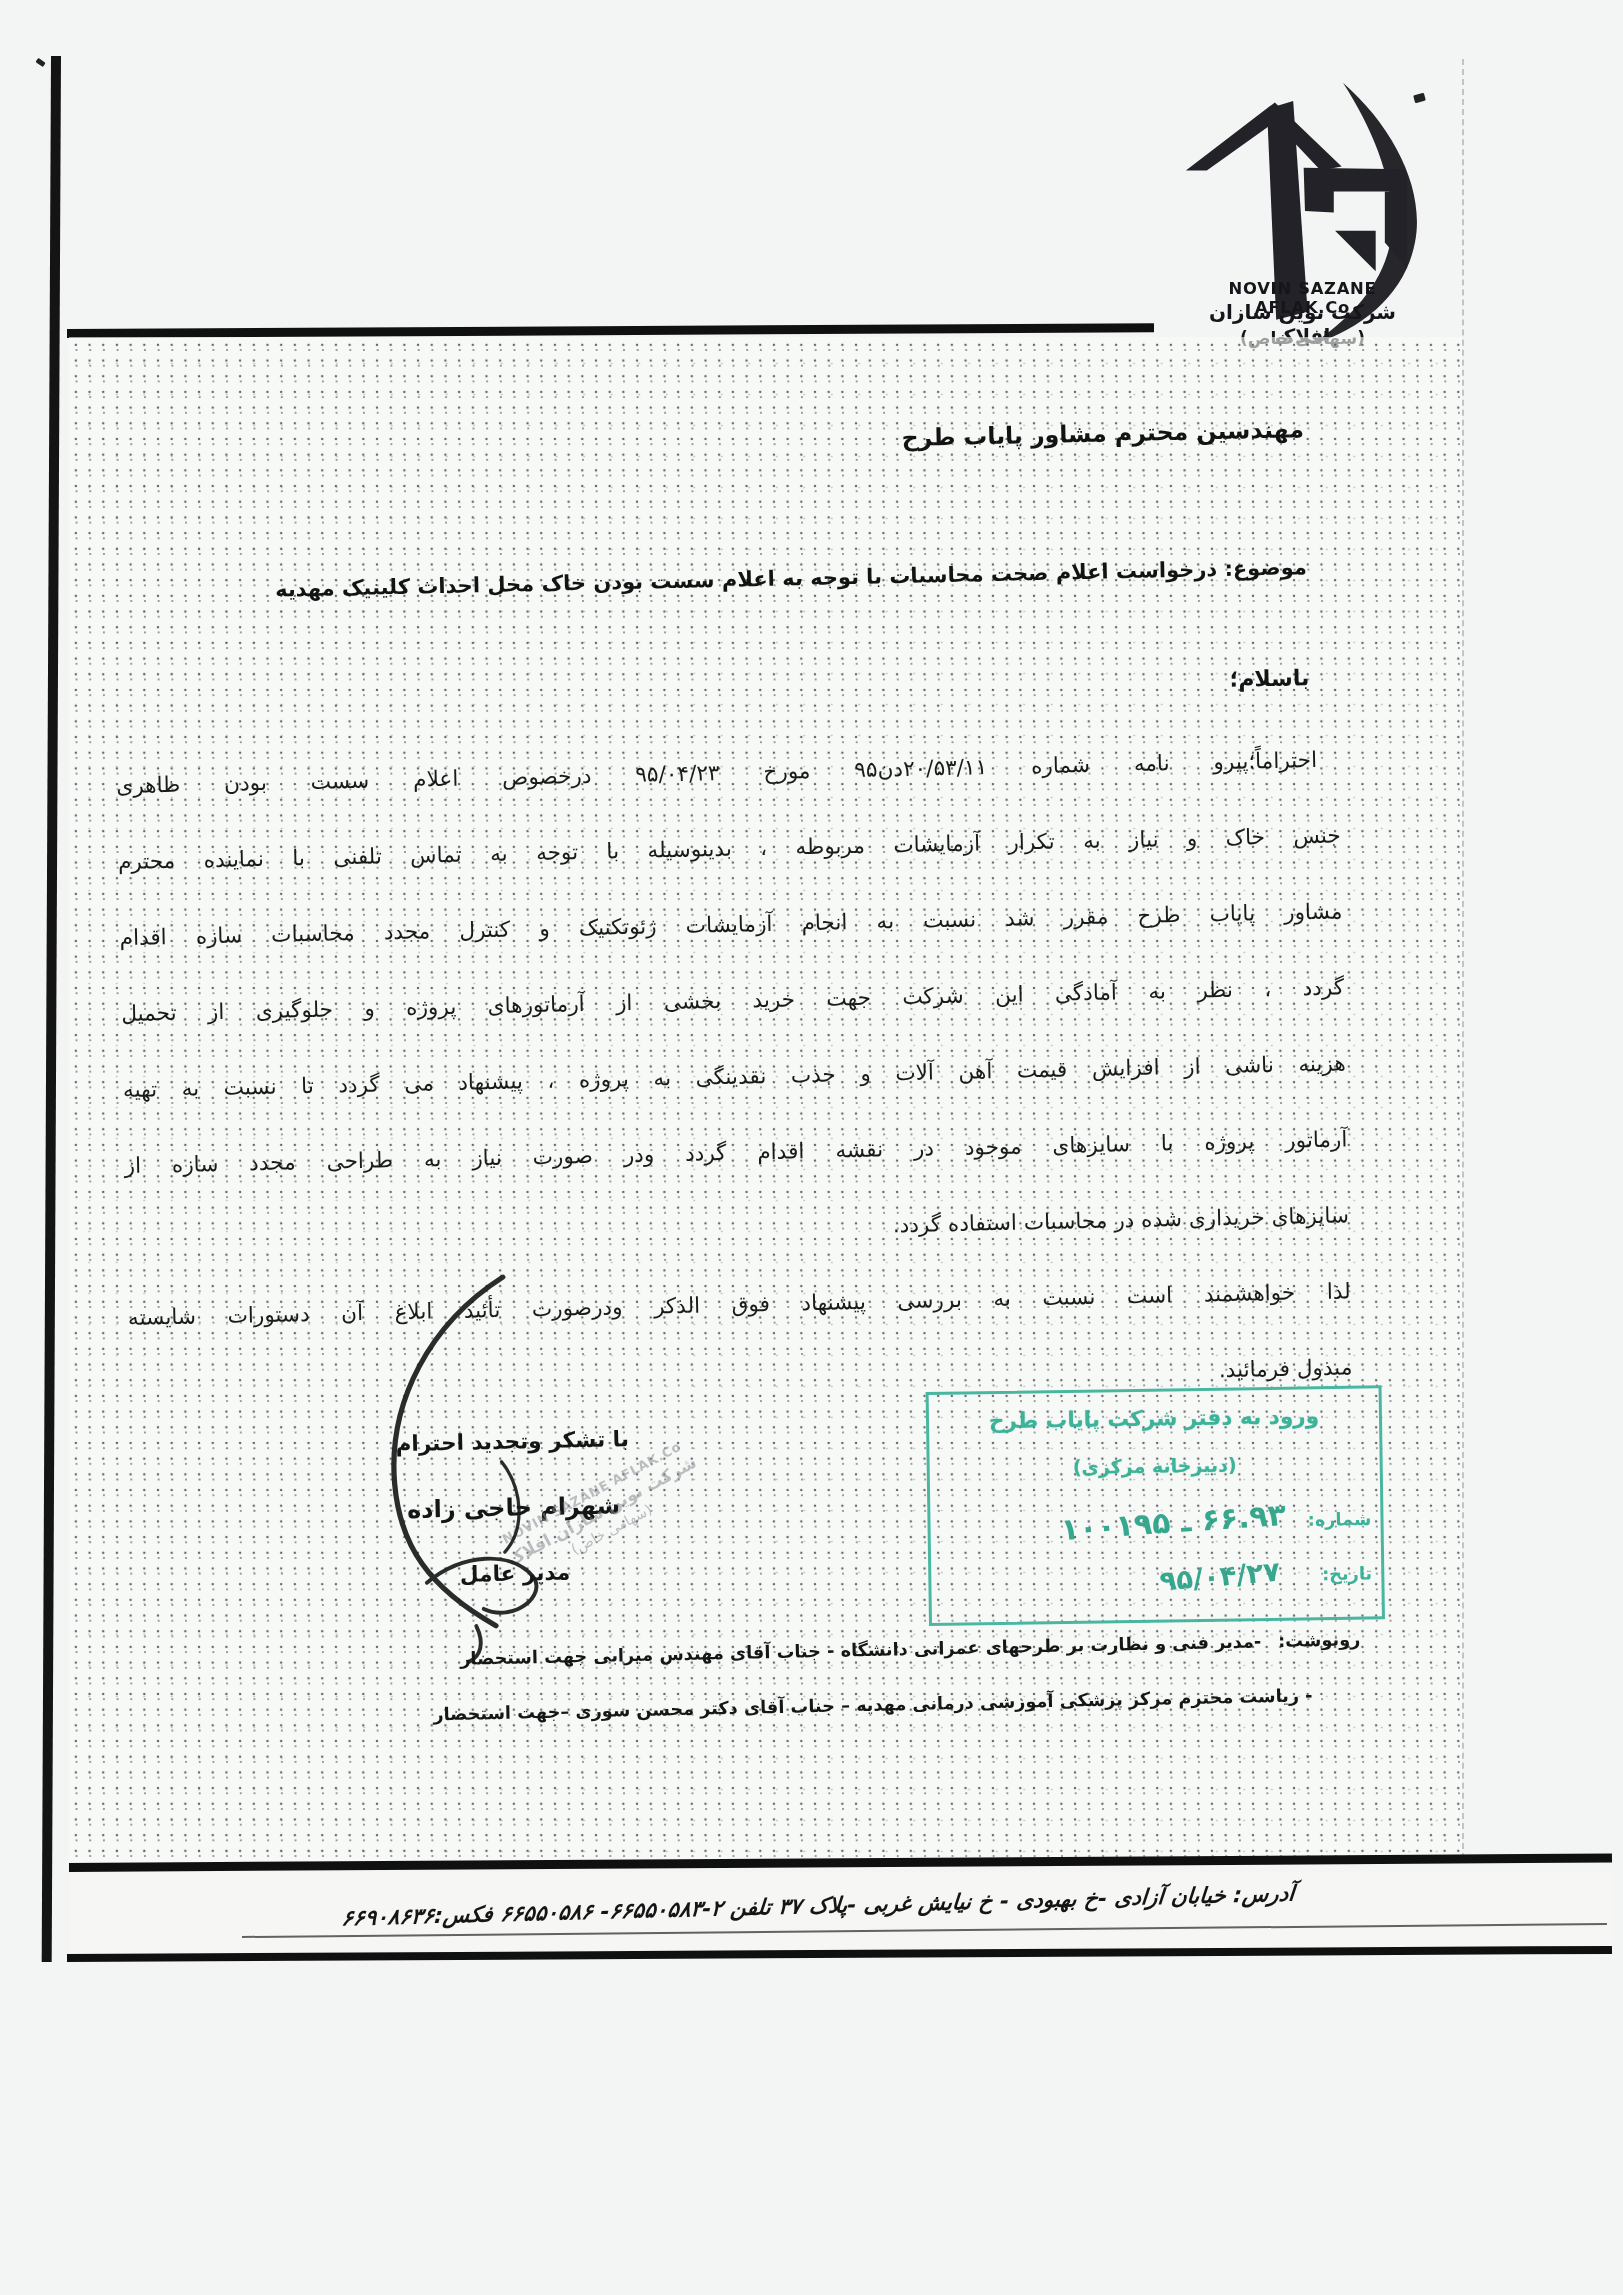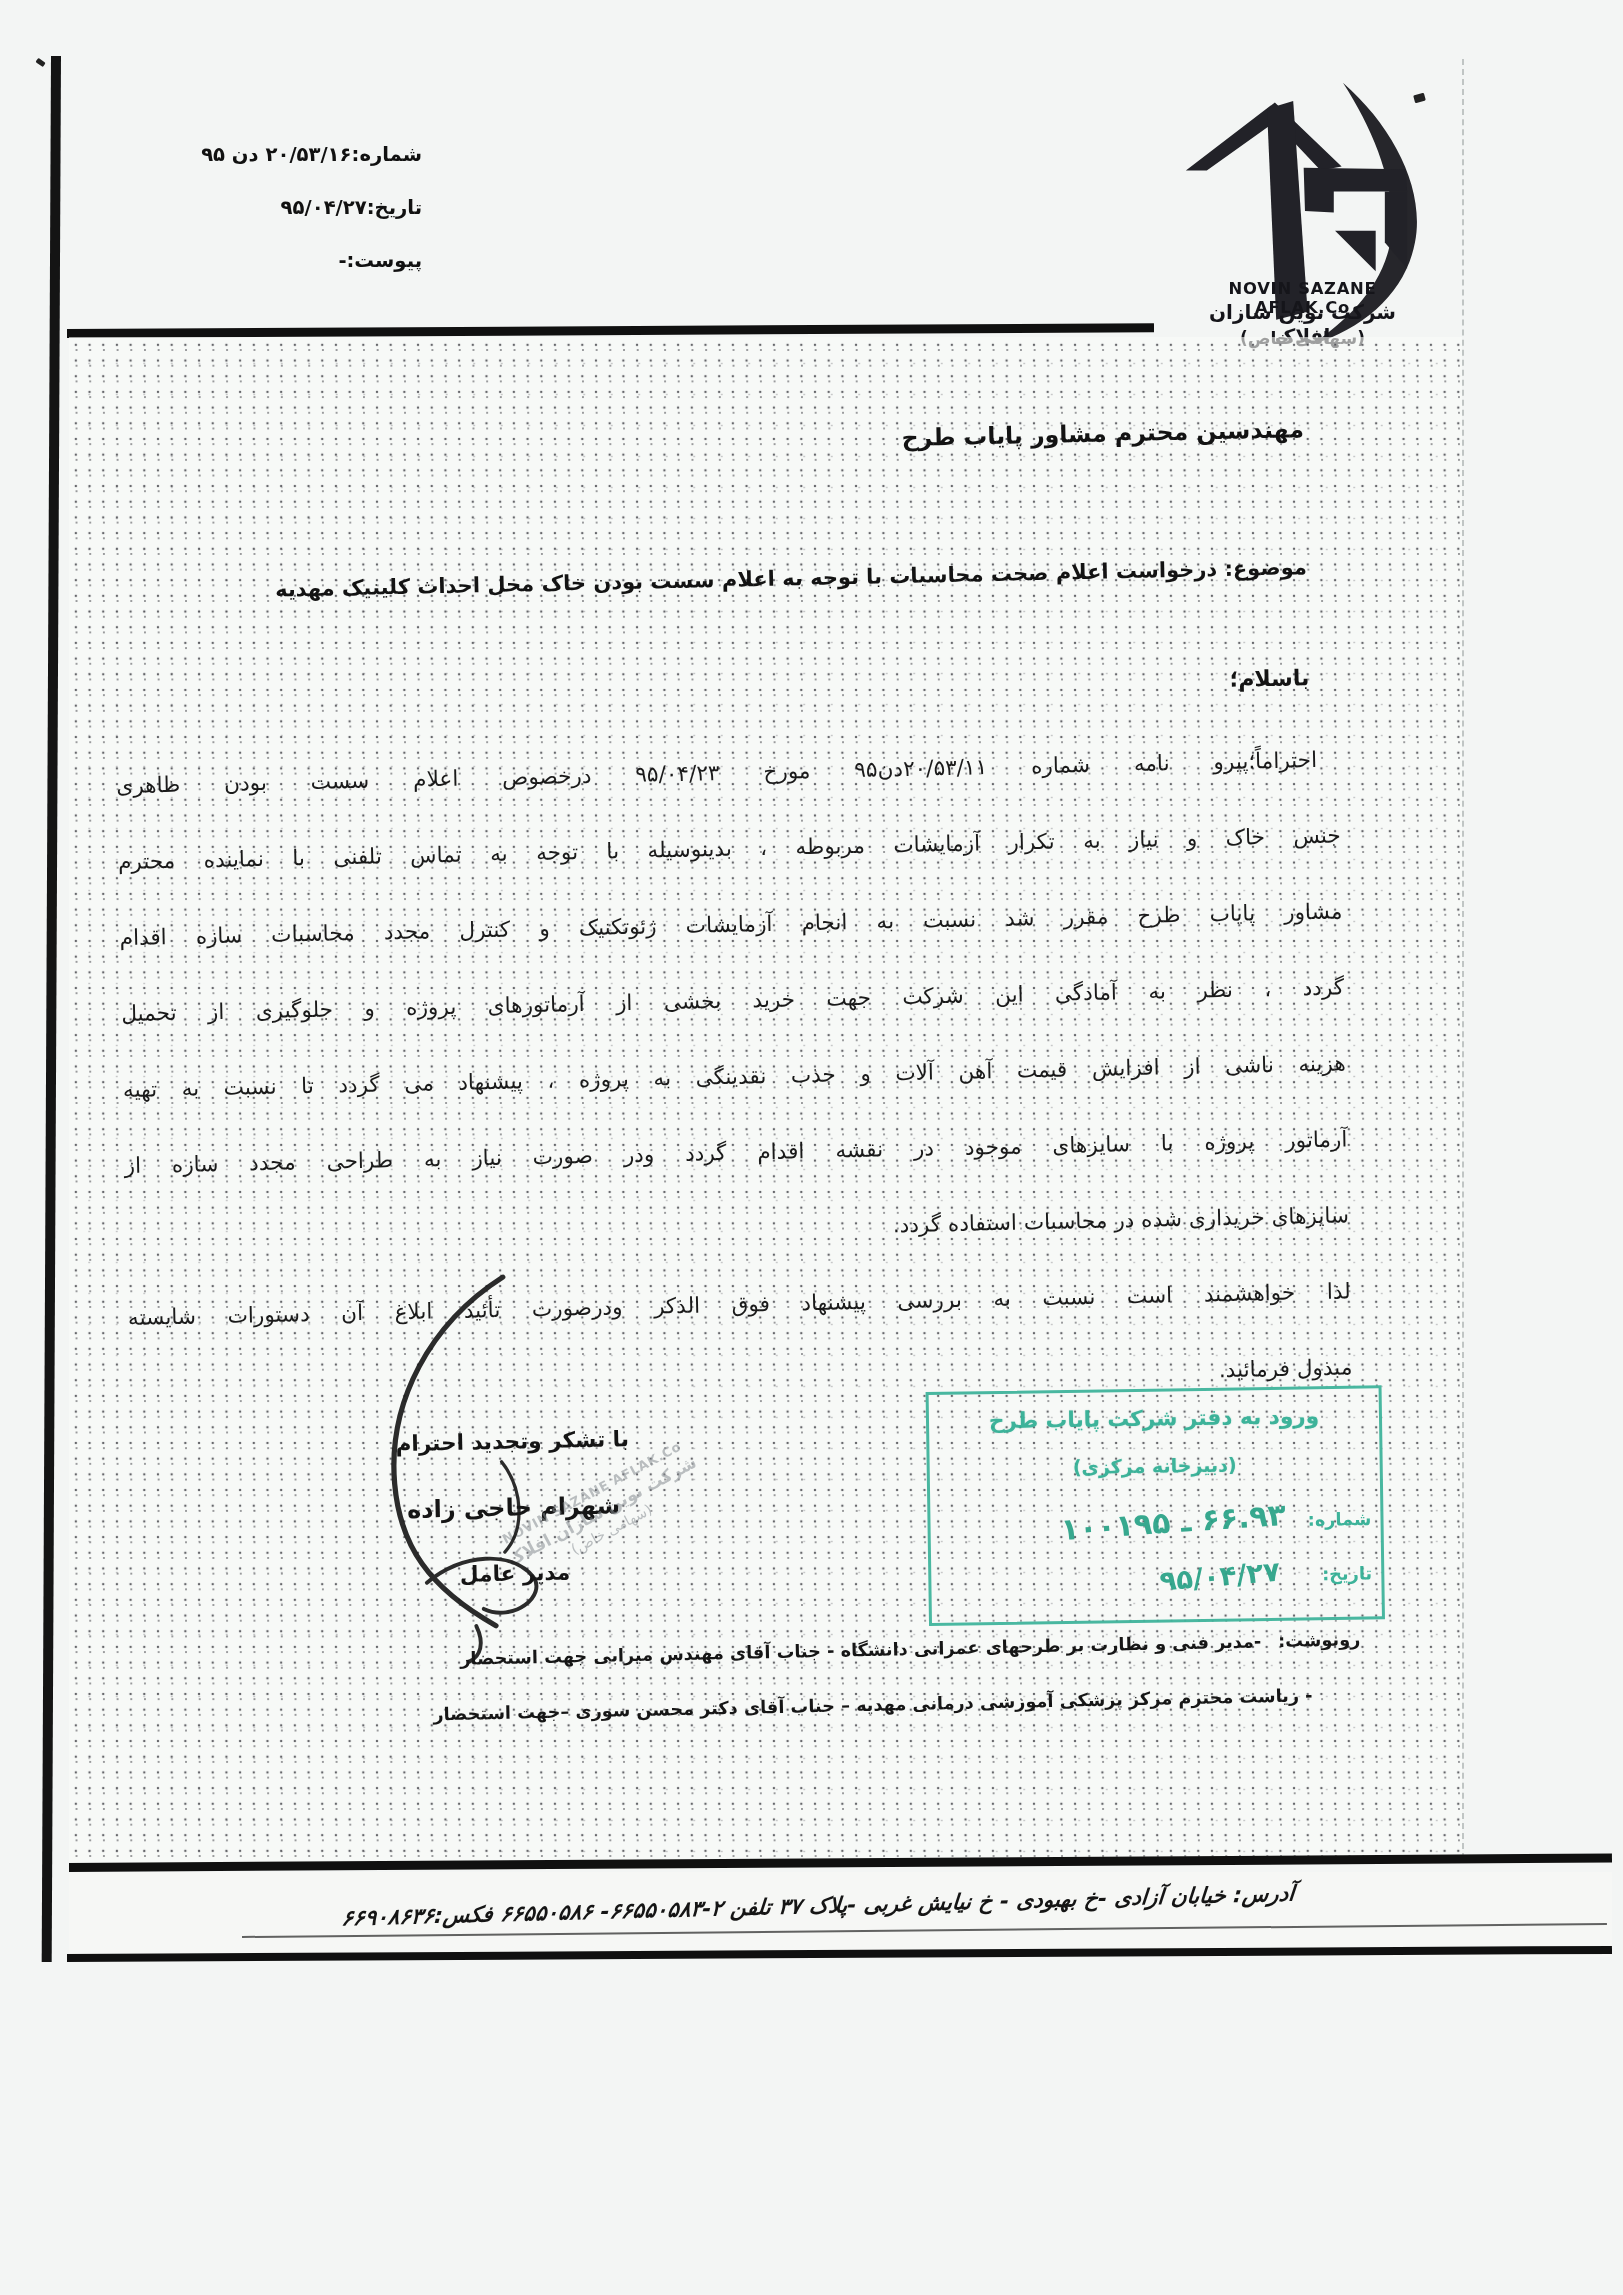--- a/index.html
+++ b/index.html
@@ -100,25 +100,20 @@
 </head>
 <body>
 
 <div class="page">
 
   <div class="abs left-bar"></div>
   <div class="abs speck" style="left:36px;top:60px;width:9.2px;height:5.2px;transform:rotate(35deg);"></div>
   <div class="abs speck" style="left:1414px;top:94px;width:10.5px;height:7.9px;transform:rotate(-15deg);"></div>
   <div class="abs dash-vline"></div>
 
-  <div class="abs refs">
-    <div>شماره:۲۰/۵۳/۱۶ دن ۹۵</div>
-    <div>تاریخ:۹۵/۰۴/۲۷</div>
-    <div>پیوست:-</div>
-  </div>
 
   <div class="abs logo-wrap">
     <svg class="logo-svg" width="288" height="288" viewBox="0 0 440 440">
       <path d="M252 18 C330 86 378 182 362 262 C348 336 288 392 205 418 C262 378 316 326 326 252 C334 178 300 92 252 18 Z" fill="#26262b"></path>
       <polygon points="148,48 12,152 44,152 148,78 218,152 250,146" fill="#222228"></polygon>
       <polygon points="136,58 176,46 198,368 150,380" fill="#222228"></polygon>
       <polygon points="192,148 348,150 350,184 238,184 238,216 194,214" fill="#222228"></polygon>
       <polygon points="316,184 350,184 350,302 316,262" fill="#222228"></polygon>
       <polygon points="240,244 302,244 302,306" fill="#222228"></polygon>
     </svg>

